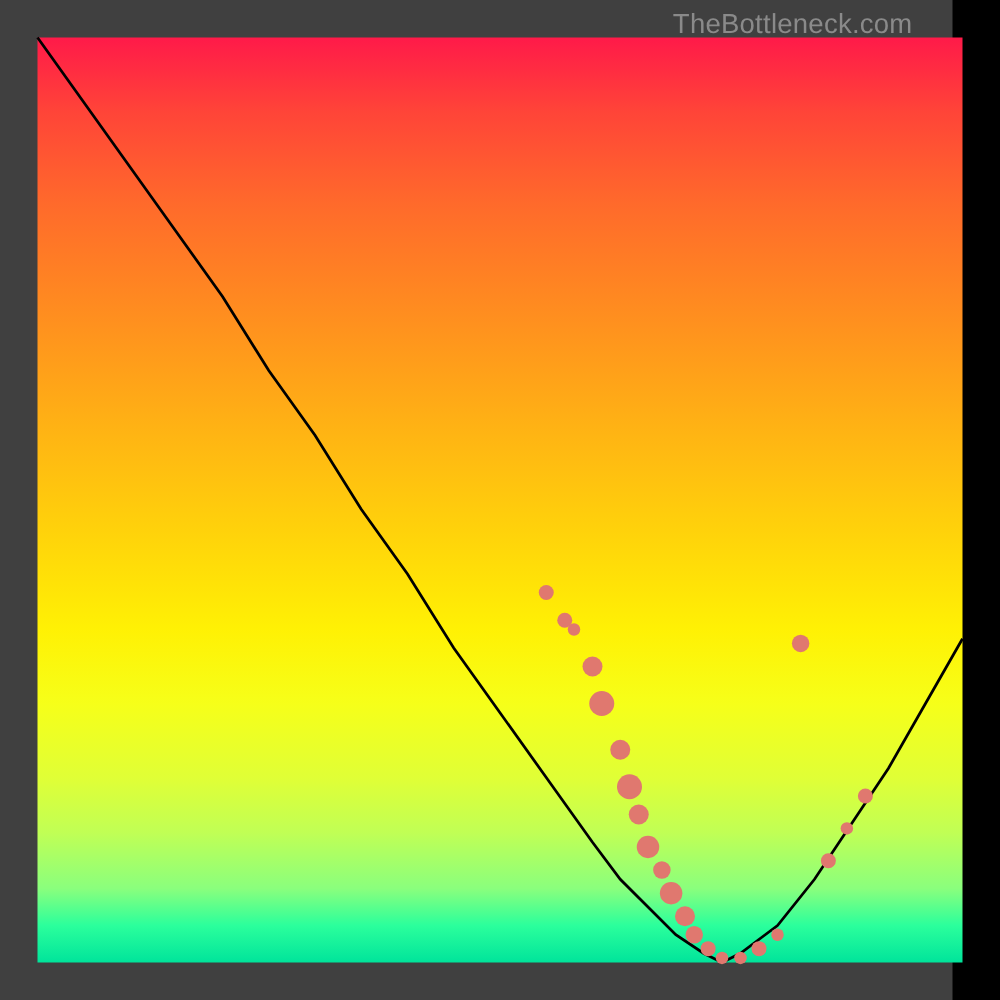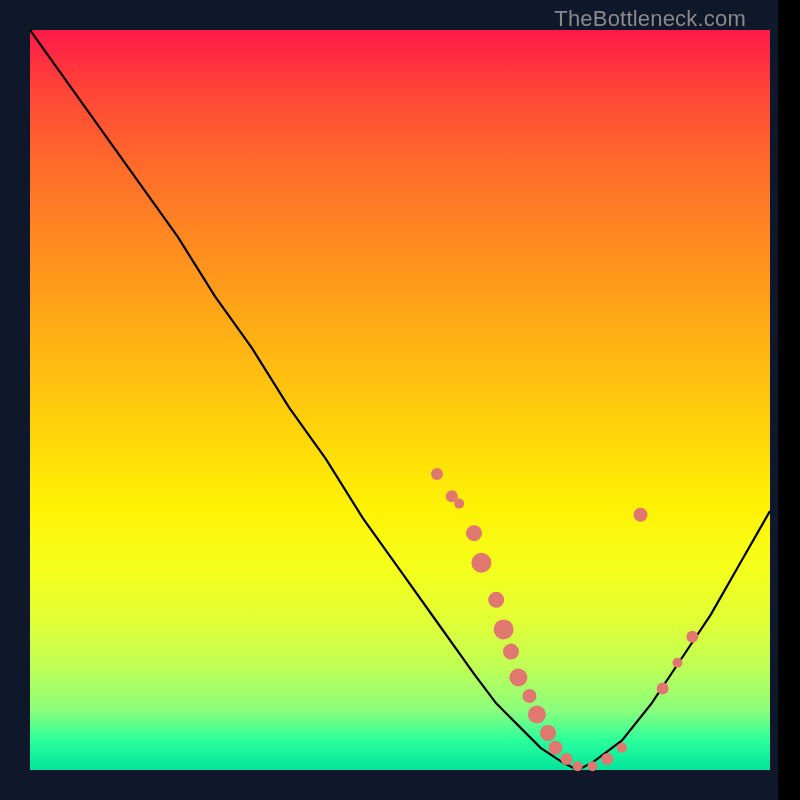--- a/index.html
+++ b/index.html
@@ -10,22 +10,21 @@
     background: #000000;
     font-family: Arial, Helvetica, sans-serif;
     overflow: hidden;
   }
   .frame {
     position: absolute;
     top: 0;
     left: 0;
     width: 762px;
     height: 800px;
-    background: #0f172a;
-    padding-left: 16px;
+    background: #404040;
   }
   .plot-area {
     position: absolute;
     top: 30px;
     left: 30px;
     width: 740px;
     height: 740px;
     background: linear-gradient(to bottom,
       #ff1a49 0%,
       #ff4438 8%,

